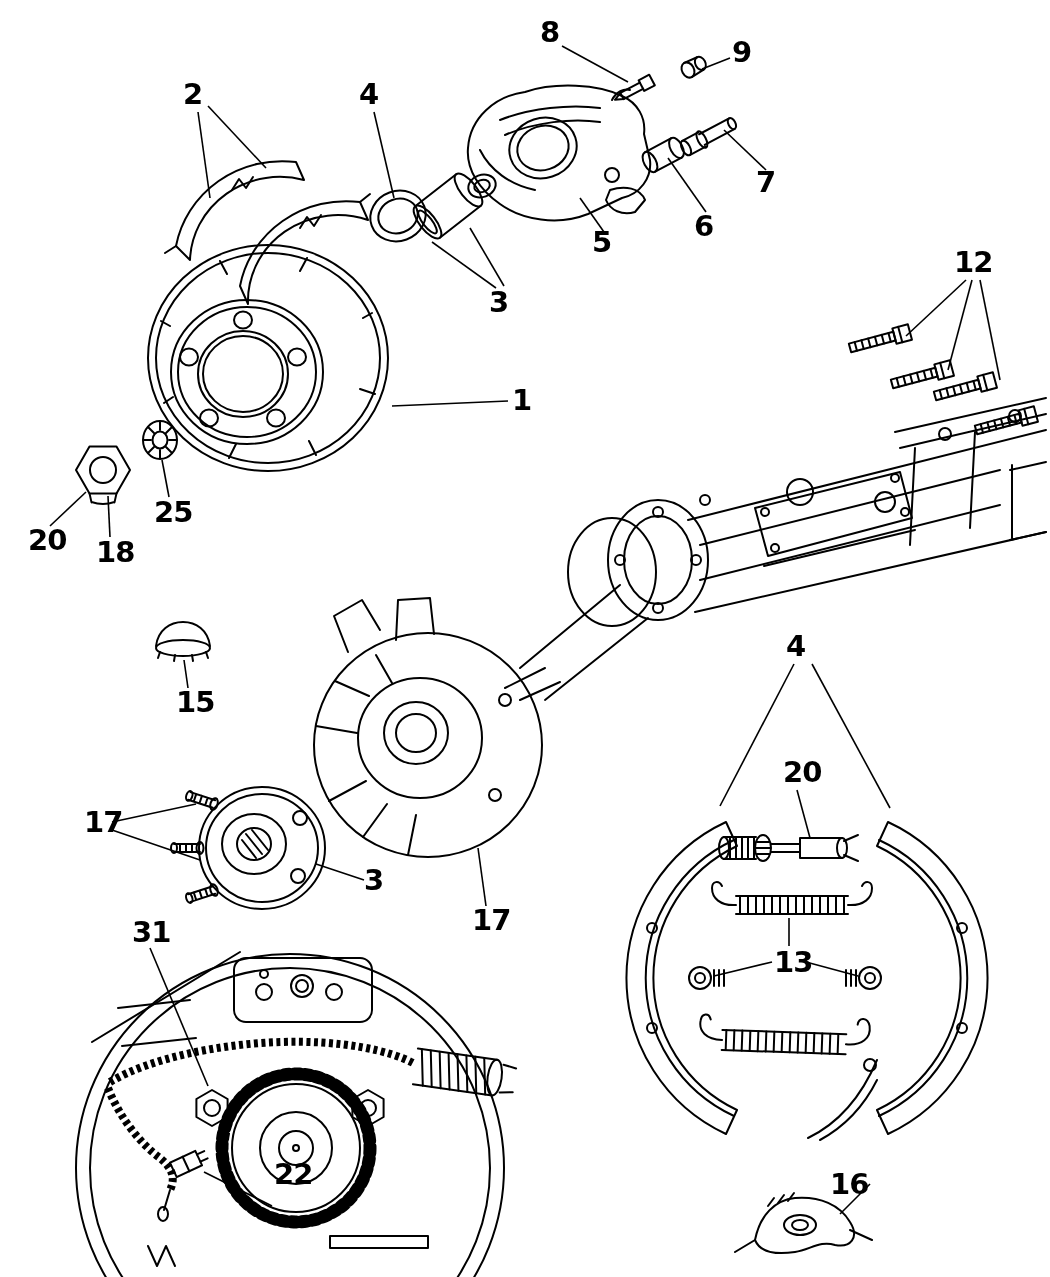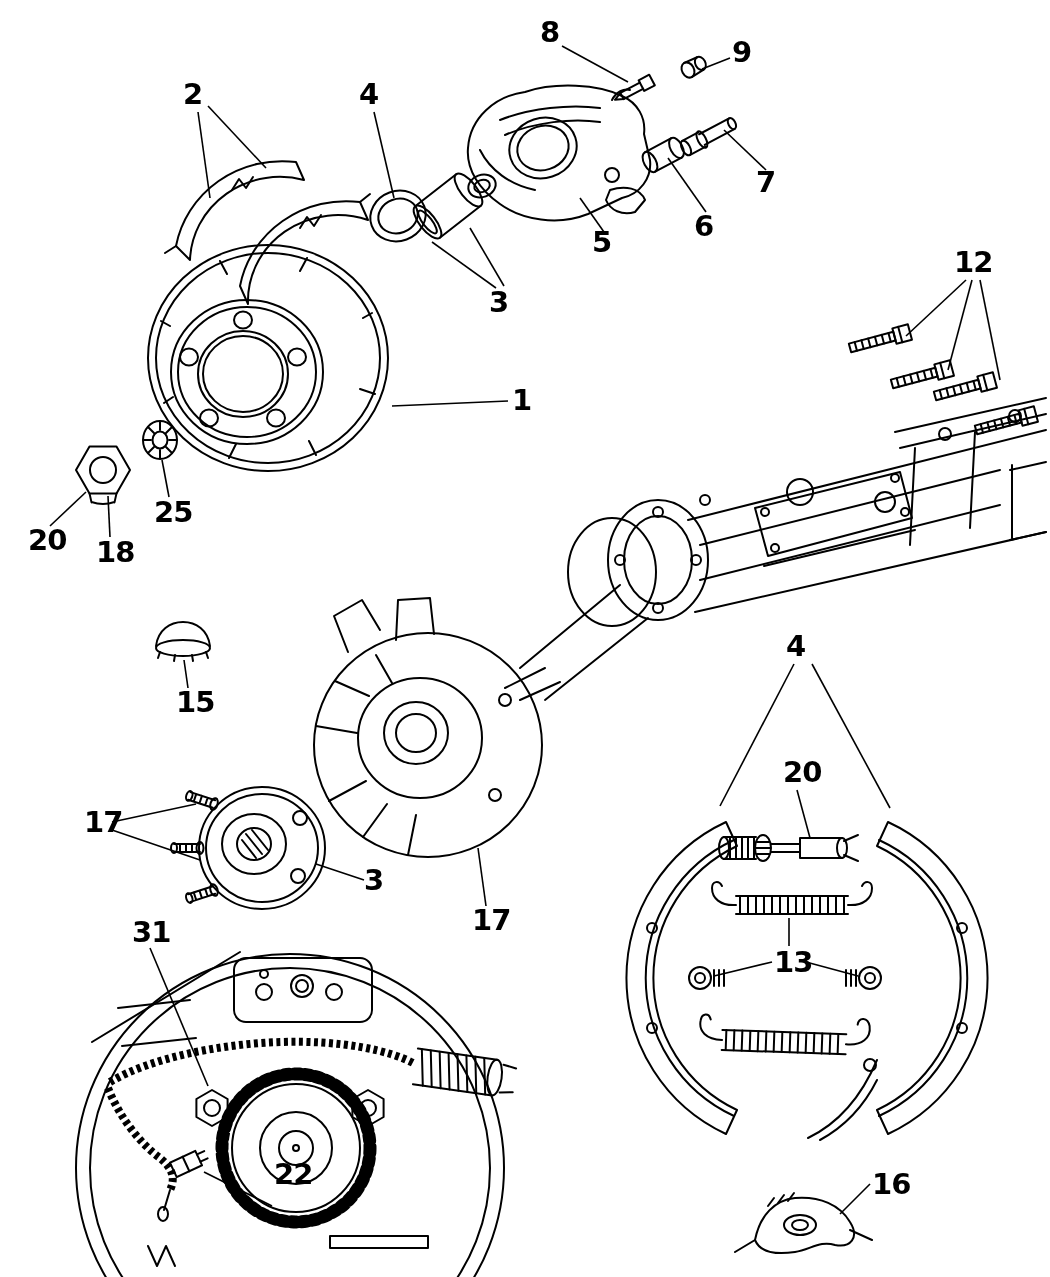--- a/index.html
+++ b/index.html
@@ -353,21 +353,21 @@
 <span class="callout" style="left:694px;top:212px">6</span>
 <span class="callout" style="left:756px;top:168px">7</span>
 <span class="callout" style="left:540px;top:18px">8</span>
 <span class="callout" style="left:732px;top:38px">9</span>
 <span class="callout" style="left:364px;top:866px">3</span>
 <span class="callout" style="left:84px;top:808px">17</span>
 <span class="callout" style="left:954px;top:248px">12</span>
 <span class="callout" style="left:472px;top:906px">17</span>
 <span class="callout" style="left:786px;top:632px">4</span>
 <span class="callout" style="left:774px;top:948px">13</span>
-<span class="callout" style="left:872px;top:1170px">16</span>
+<span class="callout" style="left:830px;top:1170px">16</span>
 <span class="callout" style="left:176px;top:688px">15</span>
 <span class="callout" style="left:783px;top:758px">20</span>
 <span class="callout" style="left:96px;top:538px">18</span>
 <span class="callout" style="left:28px;top:526px">20</span>
 <span class="callout" style="left:154px;top:498px">25</span>
 <span class="callout" style="left:274px;top:1160px">22</span>
 <span class="callout" style="left:132px;top:918px">31</span>
 
 </div>
 

